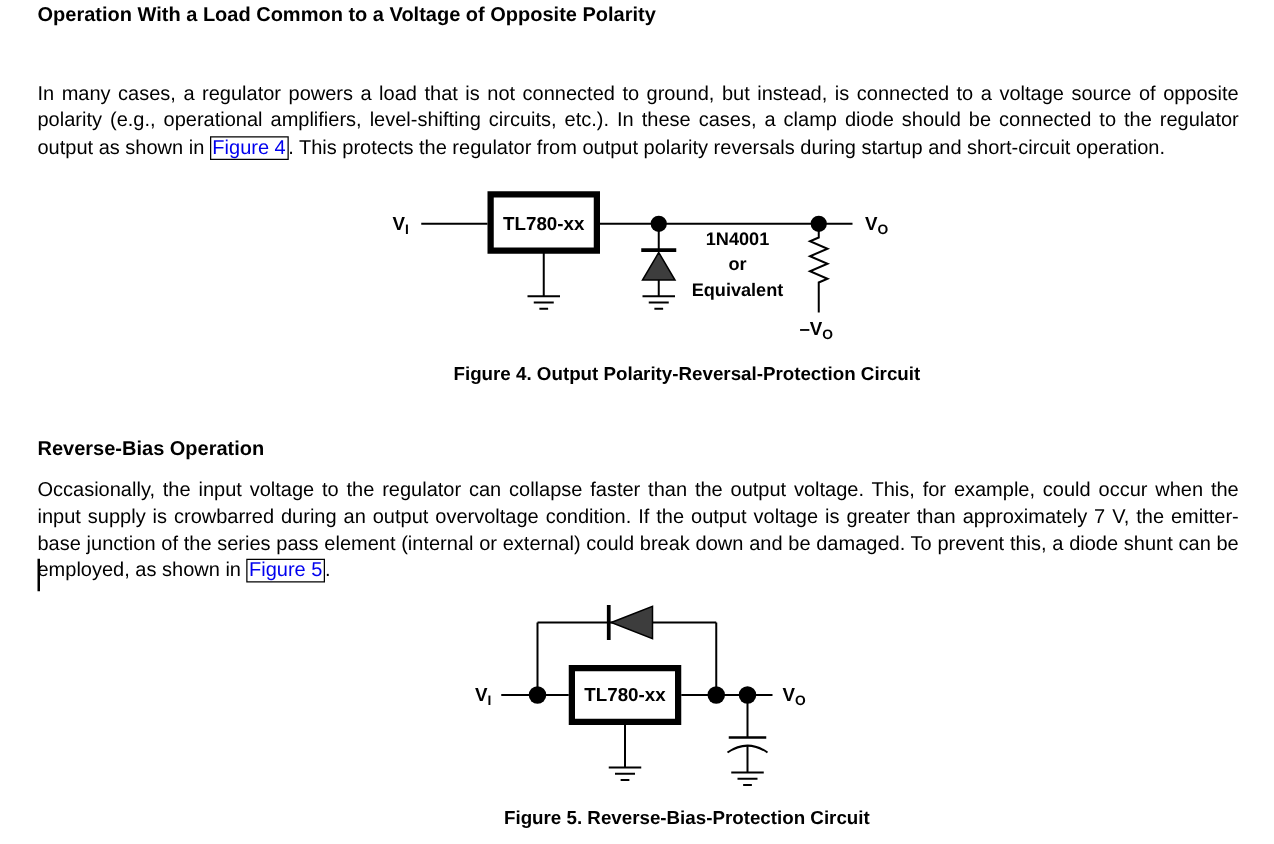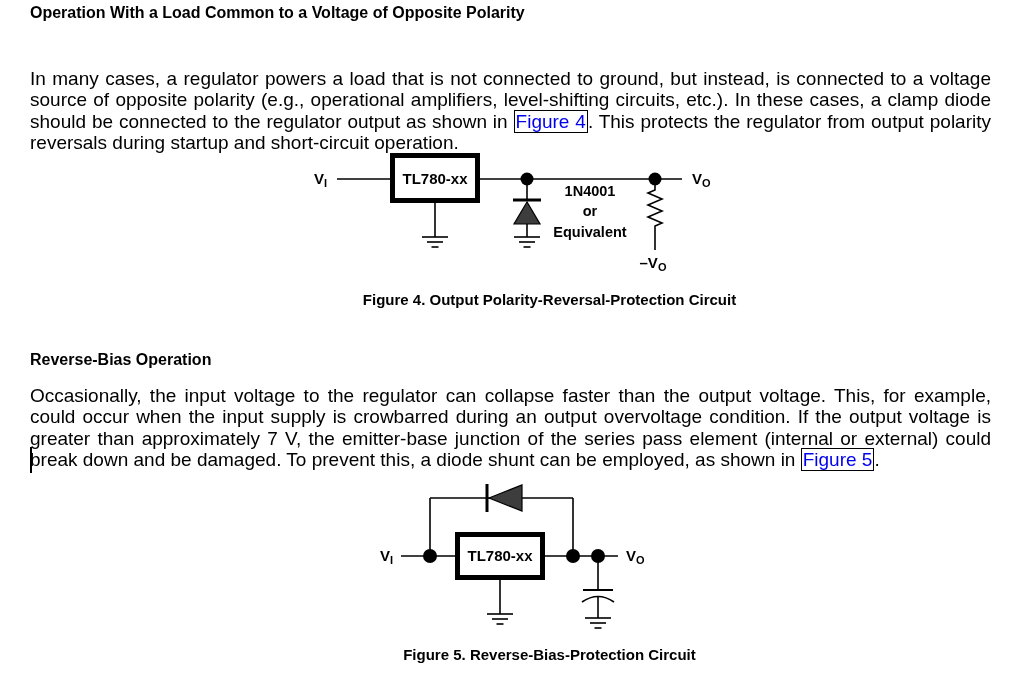--- a/index.html
+++ b/index.html
@@ -11,21 +11,21 @@
 
   .heading {
     position:absolute; left:30px; font-size:16px; font-weight:bold; line-height:20px;
     white-space:nowrap;
   }
   .heading-1 { top:3px; }
   .heading-2 { top:350px; }
 
   .body-para {
     position:absolute; left:30px; width:961px;
-    font-size:19px; line-height:21.4px;
+    font-size:16px; line-height:21.4px;
     text-align:justify; text-justify:inter-word;
   }
   .para-1 { top:49px; }
   .para-2 { top:366px; }
 
   .figlink {
     color:#0000ee; text-decoration:none;
     border:1px solid #000; padding:0 1px;
     cursor:pointer;
   }

